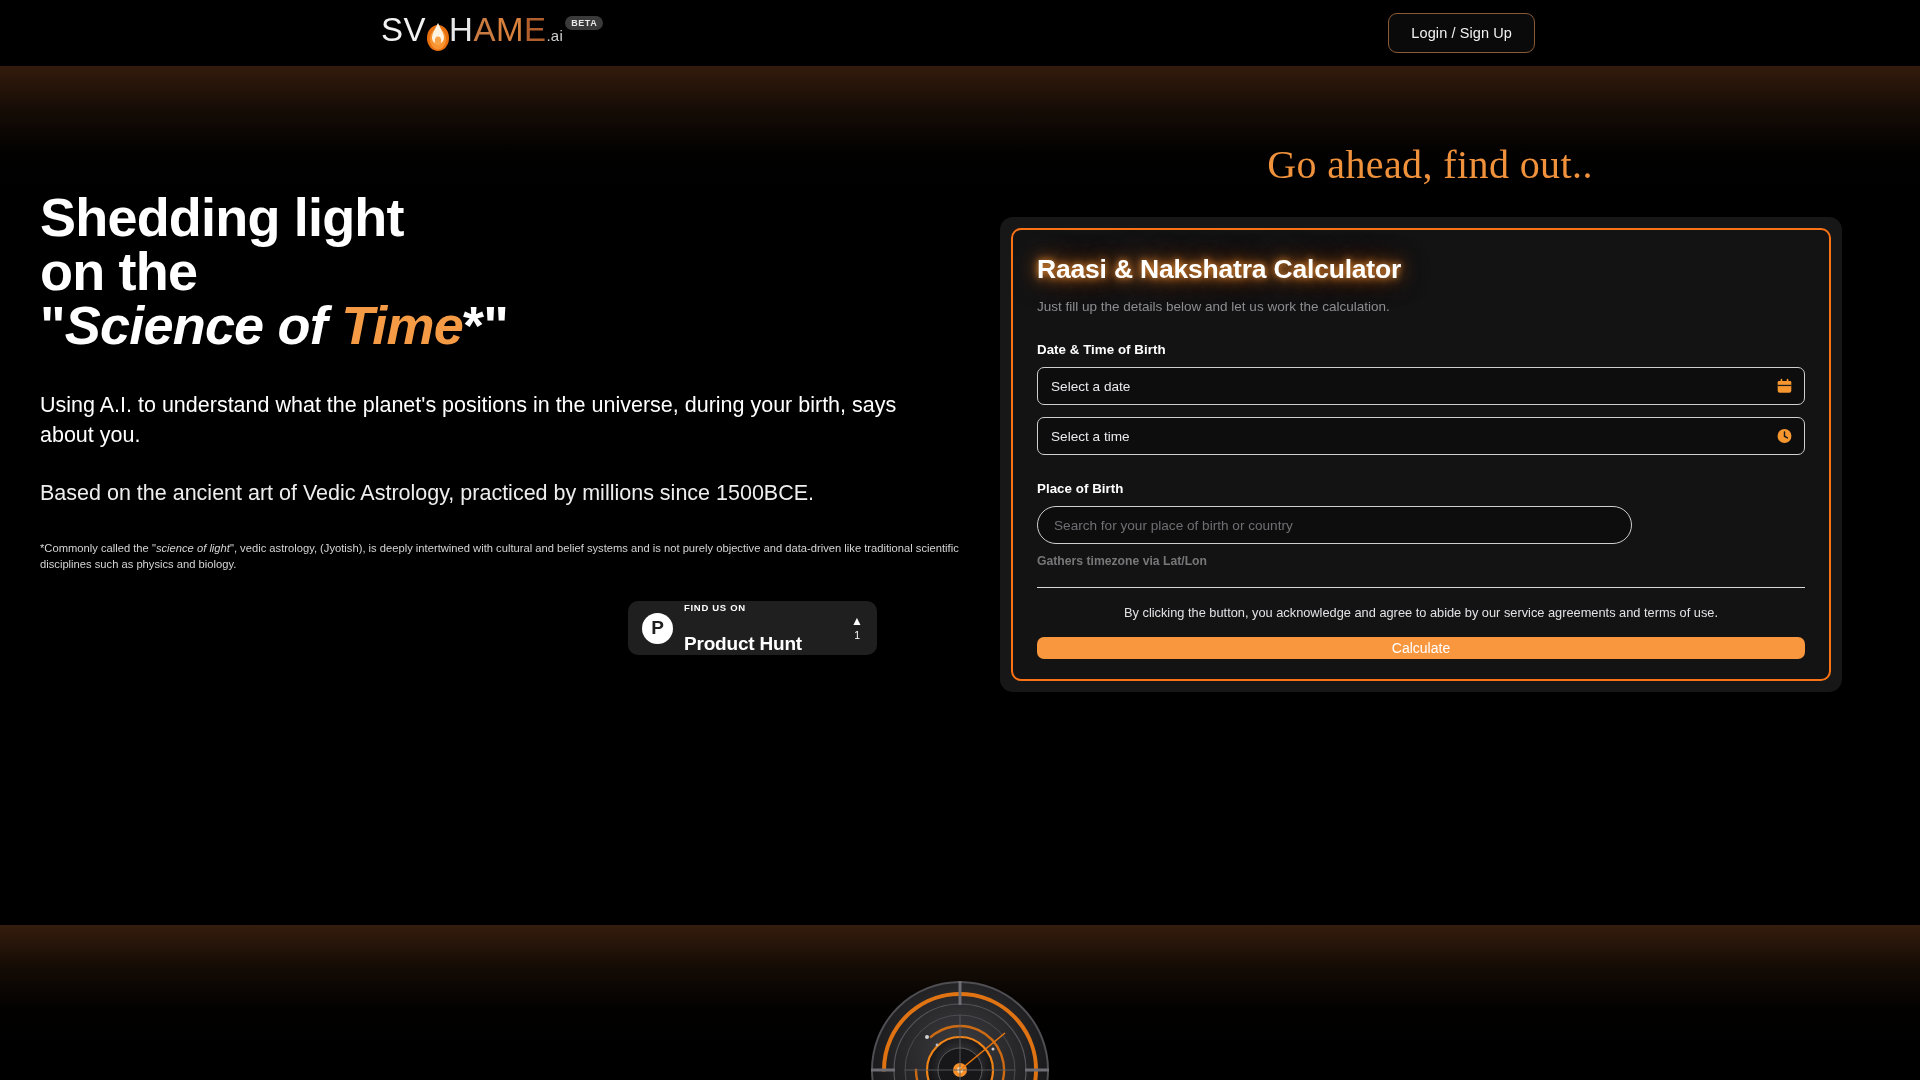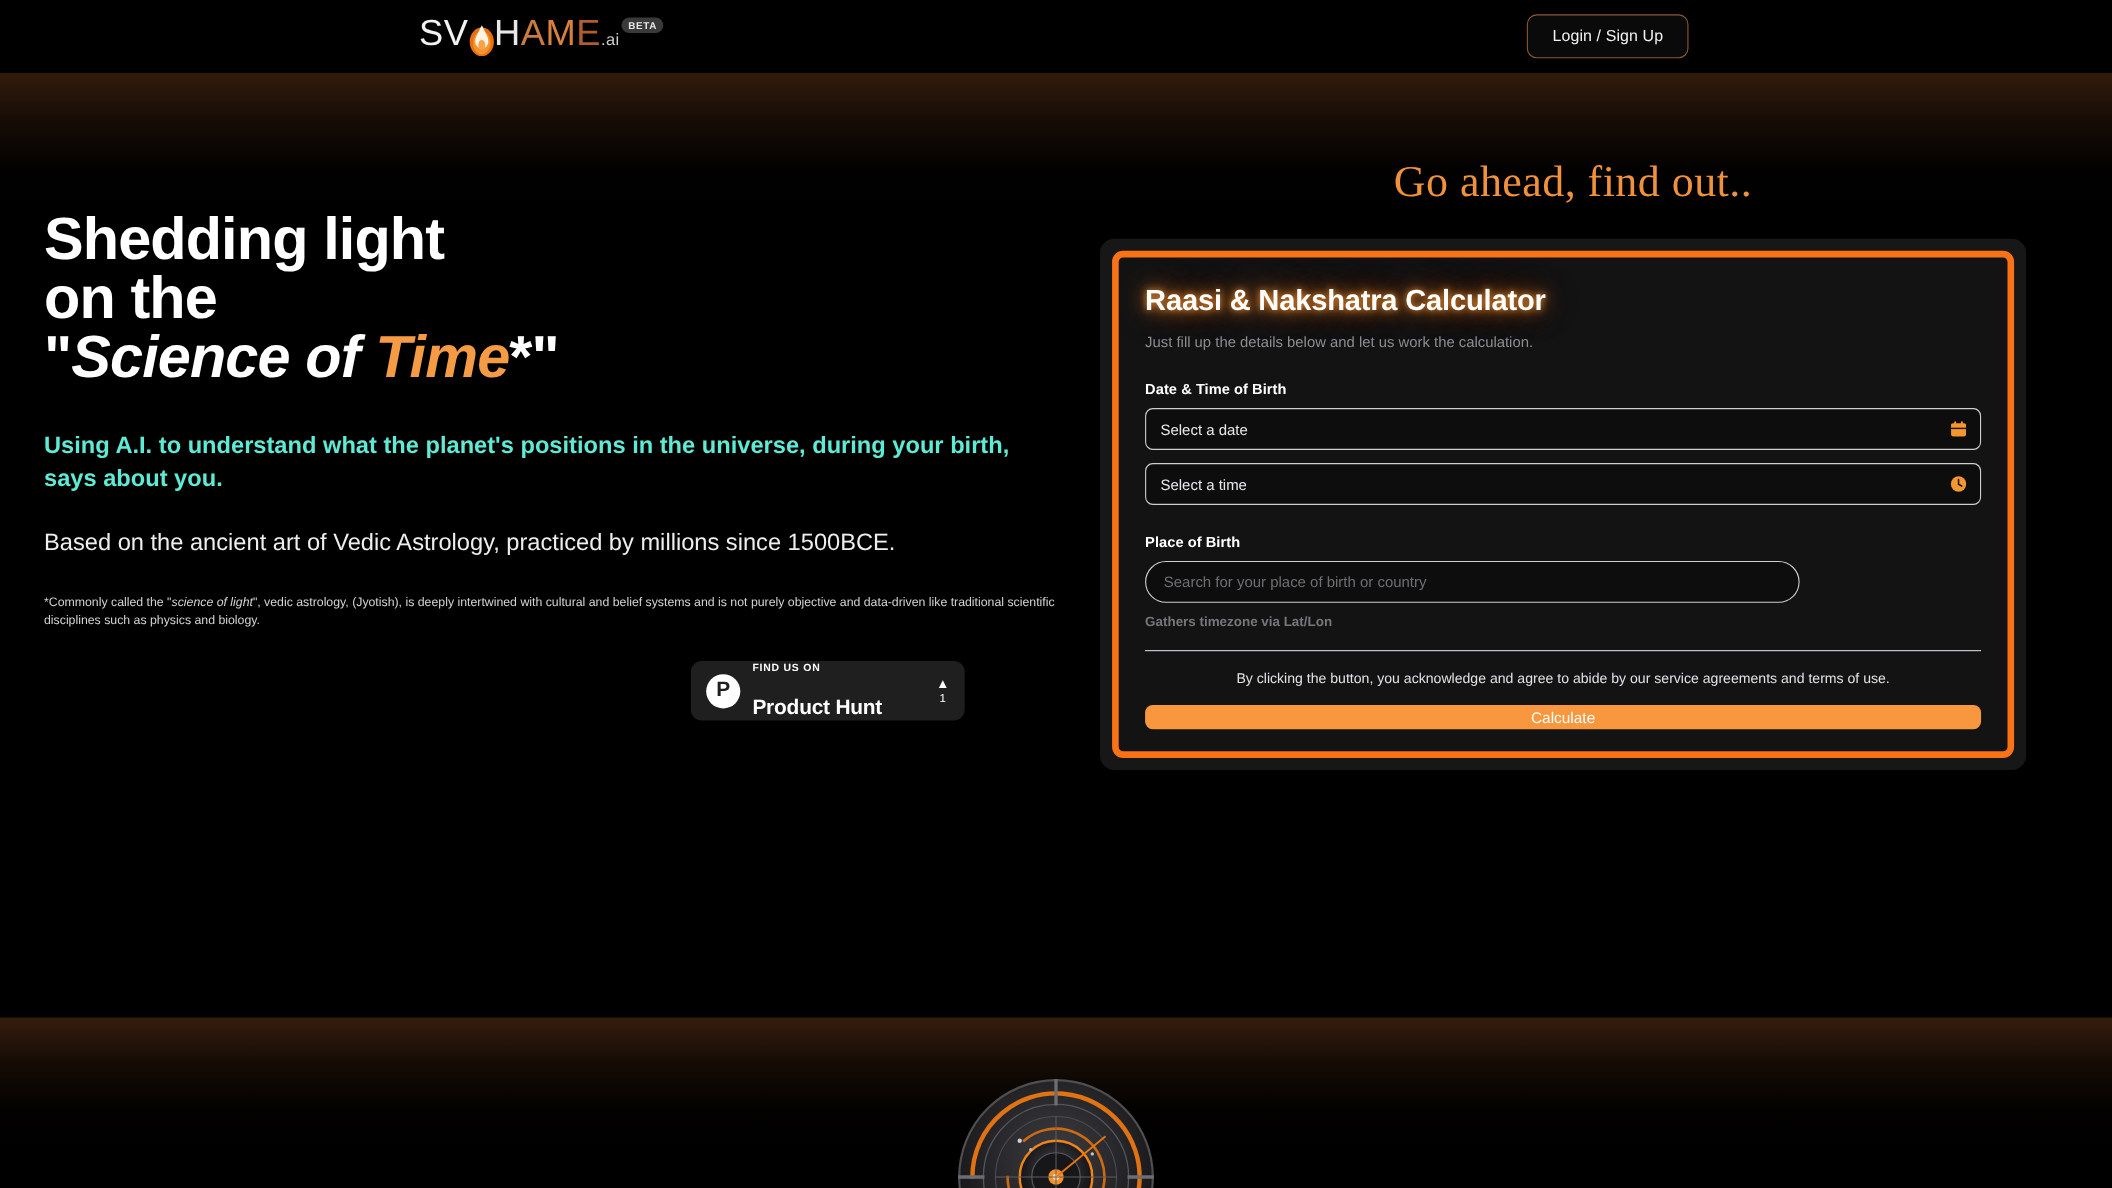--- a/index.html
+++ b/index.html
@@ -156,23 +156,23 @@
     font-style: italic;
     font-weight: 700;
     color: #f59b45;
   }
   .headline .quote { font-style: normal; }
 
   .lede {
     margin-top: 38px;
     font-size: 21.5px;
     line-height: 30px;
-    color: #5eead4;
+    color: #ffffff;
     max-width: 890px;
-    font-weight: 700;
+    font-weight: 400;
   }
   .lede2 {
     margin-top: 28px;
     font-size: 21.5px;
     line-height: 30px;
     color: #eeeeee;
     max-width: 950px;
     font-weight: 400;
   }
   .footnote {
@@ -273,21 +273,21 @@
 
   .card-outer {
     margin-top: 27px;
     width: 842px;
     background: #171718;
     border-radius: 13px;
     padding: 11px;
   }
   .card-inner {
     background: #131314;
-    border: 6px solid #f97316;
+    border: 2px solid #f97316;
     border-radius: 10px;
     overflow: hidden;
   }
   .card-body { padding: 22px 24px 20px 24px; }
 
   .card-title {
     font-size: 26.5px;
     font-weight: 700;
     color: #ffffff;
     letter-spacing: -0.2px;

